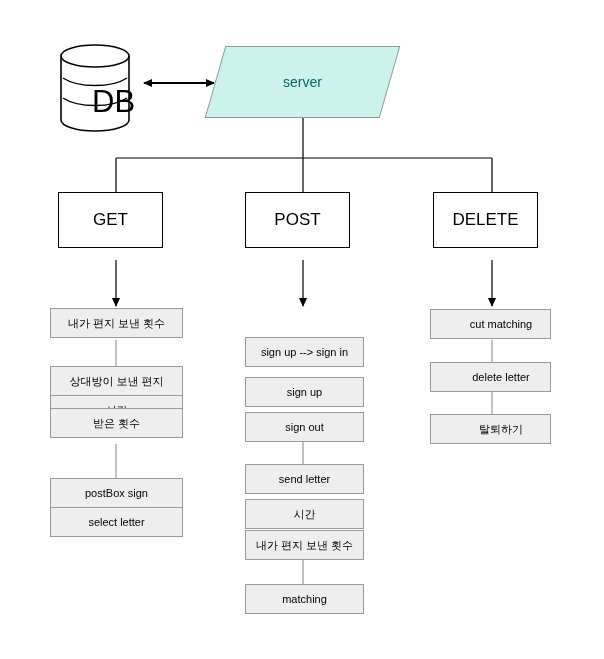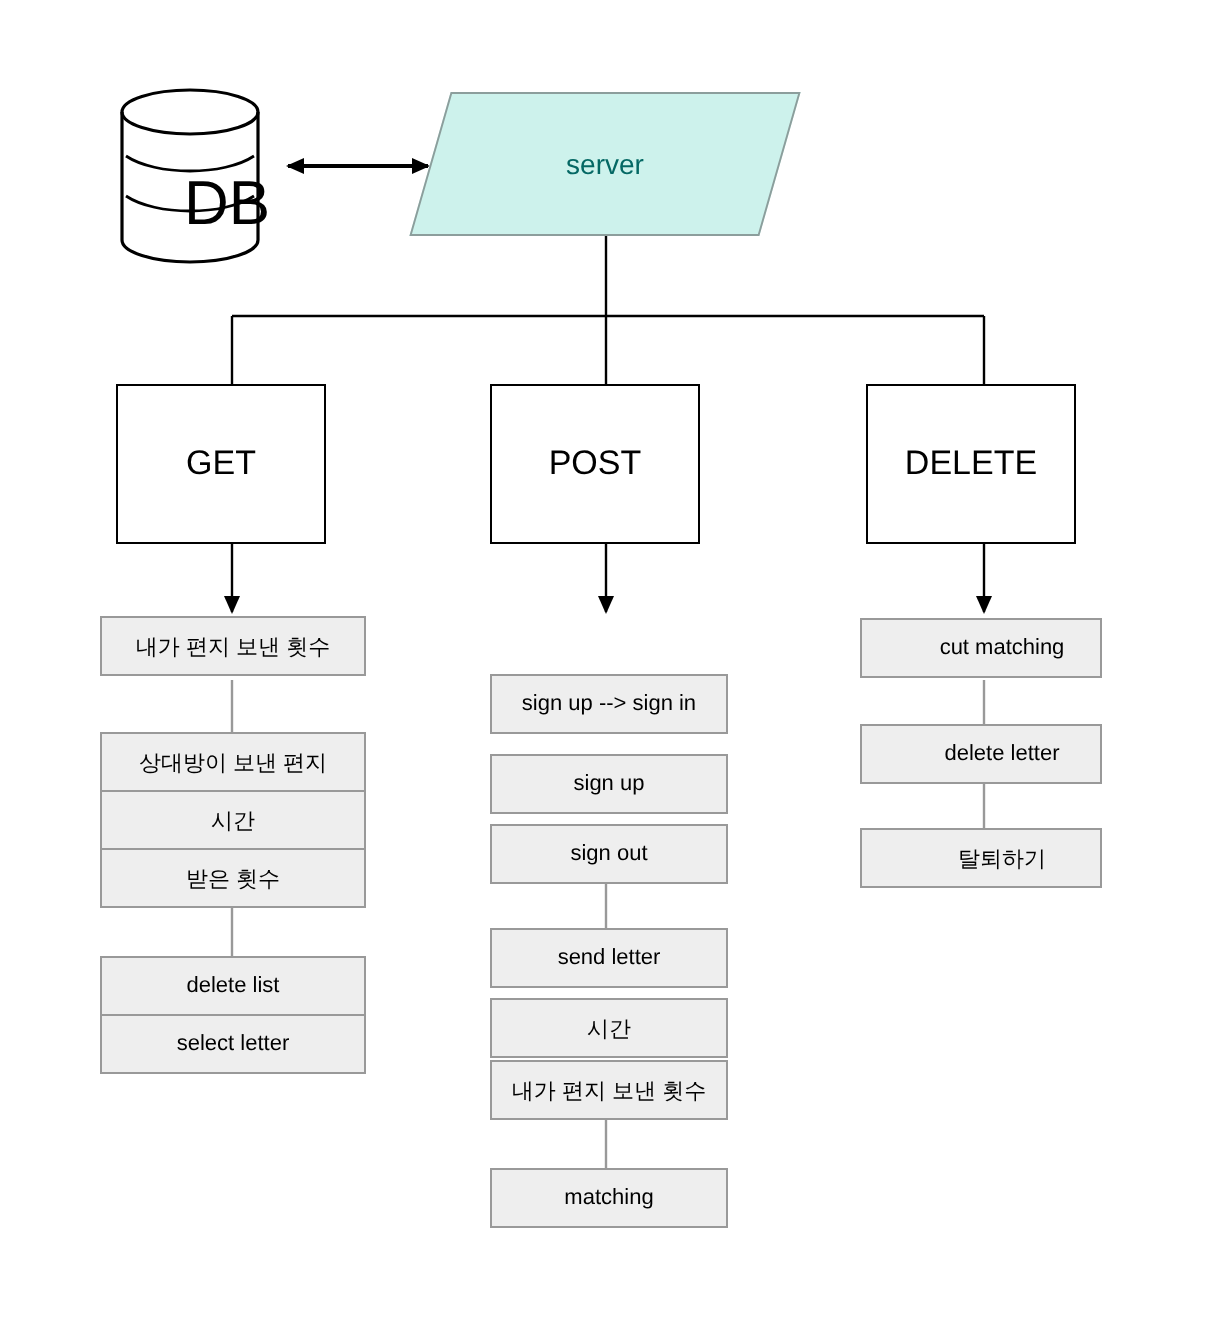--- a/index.html
+++ b/index.html
@@ -73,21 +73,21 @@
     align-items: center;
     justify-content: center;
     font-size: 14px;
     color: #046864;
   }
 
   
   .method-box {
     position: absolute;
     width: 105px;
-    height: 80px;
+    height: 56px;
     background: #ffffff;
     border: 1px solid #000000;
     box-sizing: border-box;
     display: flex;
     align-items: center;
     justify-content: center;
     font-size: 17px;
     color: #000000;
   }
   .method-get    { left: 58px;  top: 192px; }
@@ -169,23 +169,23 @@
   </div>
 
   <div class="method-box method-get">GET</div>
   <div class="method-box method-post">POST</div>
   <div class="method-box method-delete">DELETE</div>
 
   <div class="item-box col-get" style="top:308px">내가 편지 보낸 횟수</div>
 
   <div class="item-box col-get" style="top:366px">상대방이 보낸 편지</div>
   <div class="item-box col-get" style="top:395px">시간</div>
-  <div class="item-box col-get" style="top:424px">받은 횟수</div>
-
-  <div class="item-box col-get" style="top:478px">delete list</div>
+  <div class="item-box col-get" style="top:408px">받은 횟수</div>
+
+  <div class="item-box col-get" style="top:478px">postBox sign</div>
   <div class="item-box col-get" style="top:507px">select letter</div>
 
   <div class="item-box col-post" style="top:337px">sign up --&gt; sign in</div>
   <div class="item-box col-post" style="top:377px">sign up</div>
   <div class="item-box col-post" style="top:464px">send letter</div>
 
   <div class="item-box col-post" style="top:412px">sign out</div>
   <div class="item-box col-post" style="top:499px">시간</div>
   <div class="item-box col-post" style="top:530px">내가 편지 보낸 횟수</div>
 

